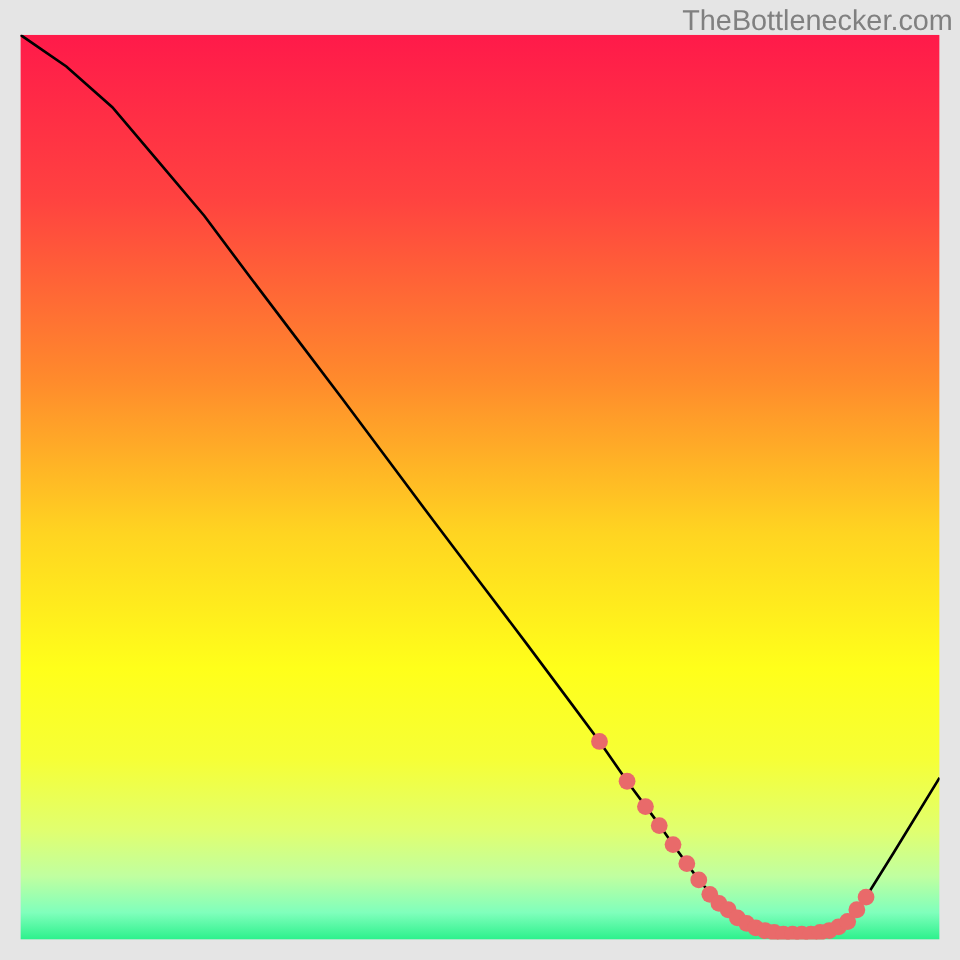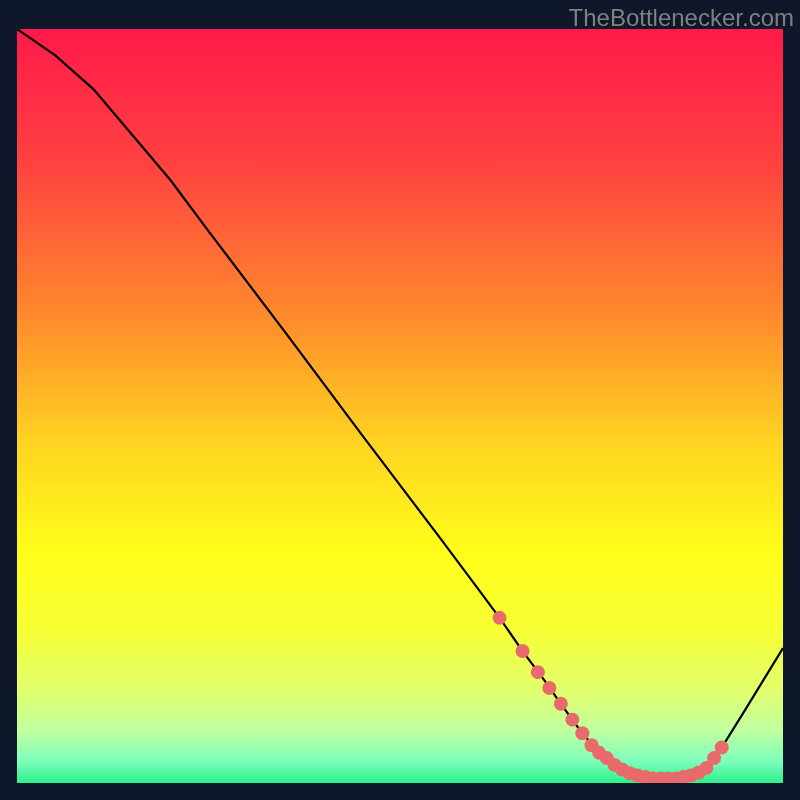--- a/index.html
+++ b/index.html
@@ -7,21 +7,21 @@
     padding: 0;
     width: 800px;
     height: 800px;
     background: #000;
     font-family: Arial, sans-serif;
     overflow: hidden;
   }
   .outer-wrap {
     width: 800px;
     height: 800px;
-    background: #0f172a;
+    background: #e5e5e5;
     position: relative;
     text-decoration: underline;
   }
   .watermark {
     position: absolute;
     top: 4px;
     right: 6px;
     color: #808080;
     font-size: 24px;
     font-family: Arial, sans-serif;

